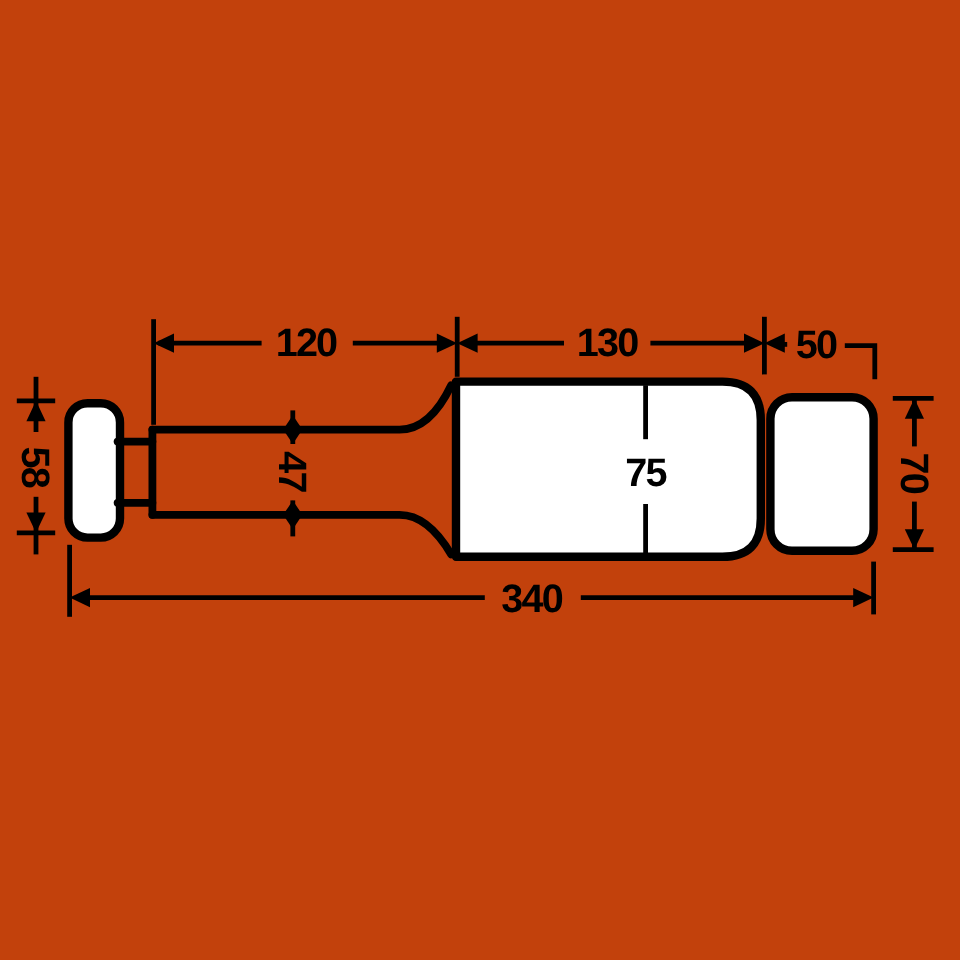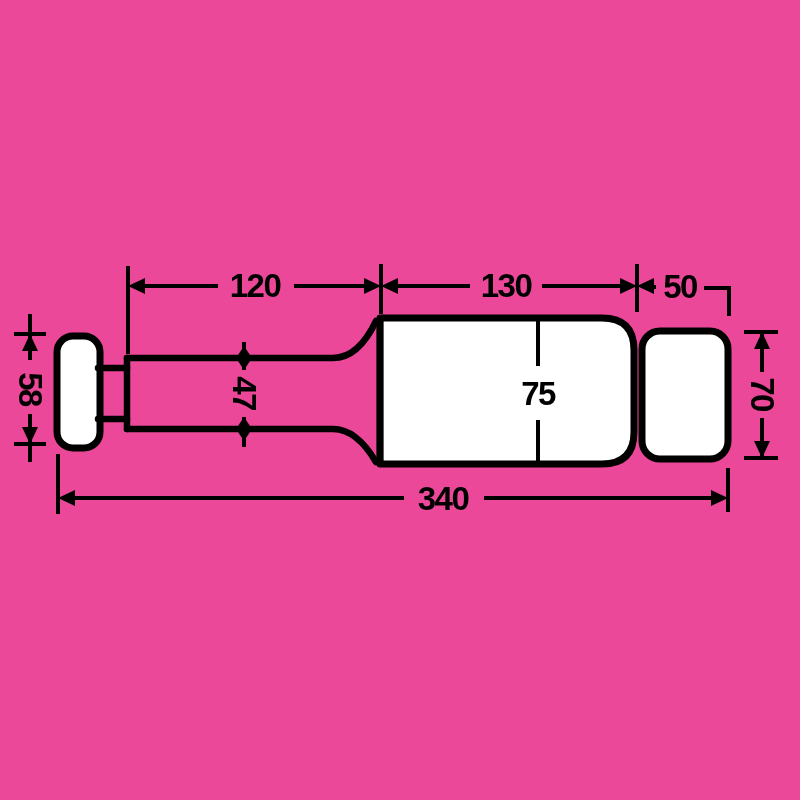--- a/index.html
+++ b/index.html
@@ -7,21 +7,21 @@
     padding: 0;
     width: 800px;
     height: 800px;
     background: #ffffff;
     font-family: "Liberation Sans", sans-serif;
   }
   .drawing-stage {
     position: relative;
     width: 800px;
     height: 800px;
-    background: #ec4899;
+    background: #c2410c;
     overflow: hidden;
     text-align: center;
   }
   svg { display: block; }
   .outline {
     fill: #ffffff;
     stroke: #000000;
     stroke-width: 7;
     stroke-linecap: round;
     stroke-linejoin: round;

